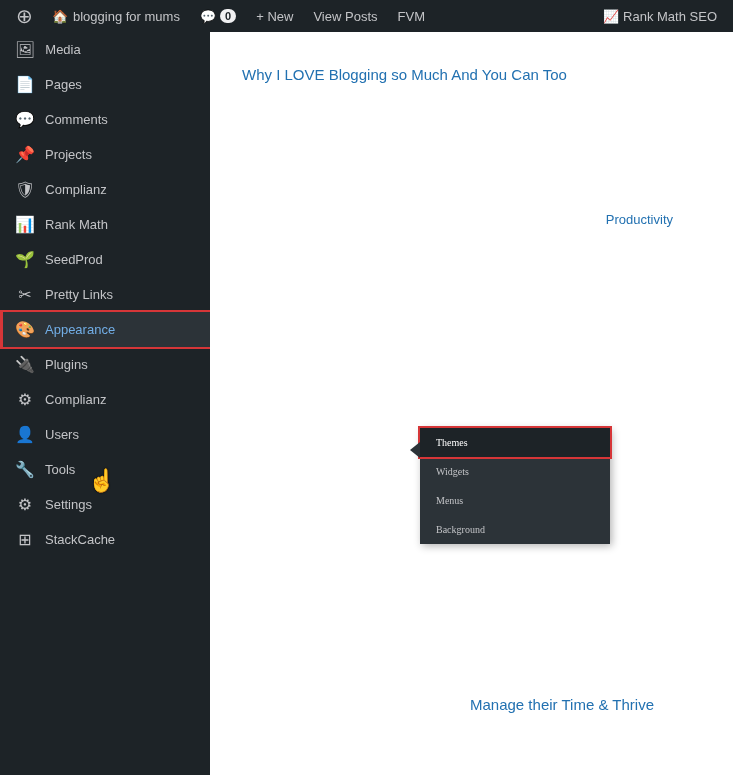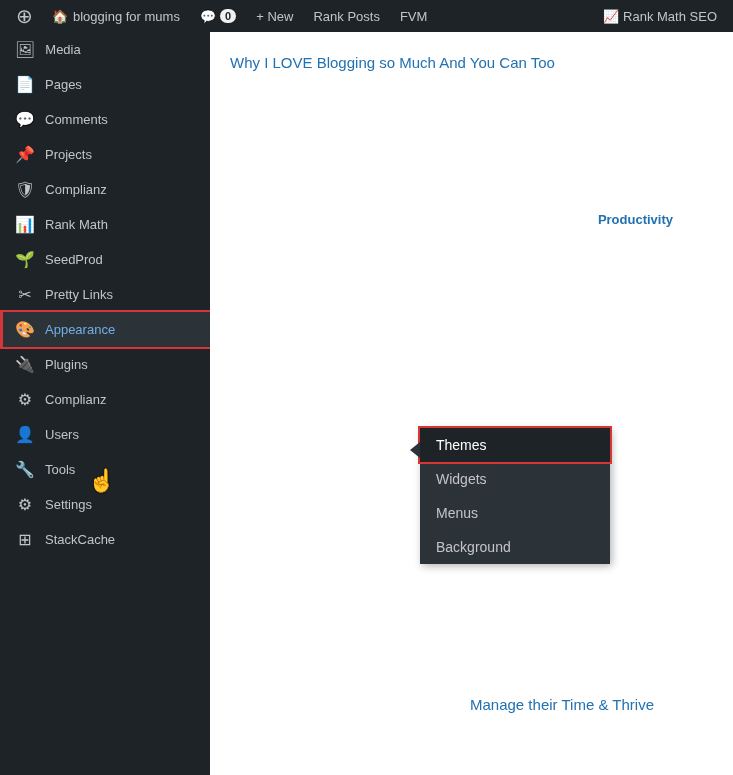--- a/index.html
+++ b/index.html
@@ -41,43 +41,43 @@
       border-left: 3px solid #d63638;
       outline: 2px solid #d63638;
     }
     .menu-item .menu-icon { font-size: 16px; min-width: 20px; text-align: center; }
 
     
     #main-content {
       flex: 1; background: #f0f0f1; overflow: hidden; position: relative;
     }
     .content-inner {
-      padding: 20px; height: 100%; overflow: hidden; background: #fff;
+      padding: 32px; height: 100%; overflow: hidden; background: #fff;
     }
     .post-title-link {
       color: #2271b1; font-size: 15px; line-height: 1.4; display: block; margin-bottom: 8px;
     }
     .productivity-link {
       position: absolute; top: 180px; right: 60px;
-      color: #2271b1; font-size: 13px; font-weight: bold;
+      color: #2271b1; font-size: 13px;
     }
     .manage-link {
       position: absolute; bottom: 60px; left: 260px;
       color: #2271b1; font-size: 15px; line-height: 1.4; margin-top: 48px;
     }
 
     
     #submenu-flyout {
       position: absolute; left: 210px; top: 396px;
       background: #2c3338; min-width: 190px; z-index: 1000;
       border: none; box-shadow: 2px 2px 8px rgba(0,0,0,0.3);
     }
     .submenu-item {
       display: flex; align-items: flex-start;
-      padding: 9px 16px; color: #c3c4c7; cursor: pointer; font-size: 14px;
+      padding: 9px 16px; color: #c3c4c7; cursor: pointer; font-size: 10px; font-family: Liberation Serif, serif;
     }
     .submenu-item.highlighted {
       background: #1d2327; color: #fff;
       outline: 2px solid #d63638;
     }
     .submenu-arrow {
       position: absolute; left: -10px; top: 14px;
       width: 0; height: 0;
       border-top: 8px solid transparent;
       border-bottom: 8px solid transparent;
@@ -113,21 +113,21 @@
     <span>blogging for mums</span>
   </div>
   <div class="adminbar-item adminbar-comments">
     <span>💬</span>
     <span class="comment-count">0</span>
   </div>
   <div class="adminbar-item">
     <span>+ New</span>
   </div>
   <div class="adminbar-item">
-    <span>Rank Posts</span>
+    <span>View Posts</span>
   </div>
   <div class="adminbar-item">
     <span>FVM</span>
   </div>
   <div class="adminbar-item adminbar-rankmath">
     <span>📈</span>
     <span>Rank Math SEO</span>
   </div>
 </div>
 

